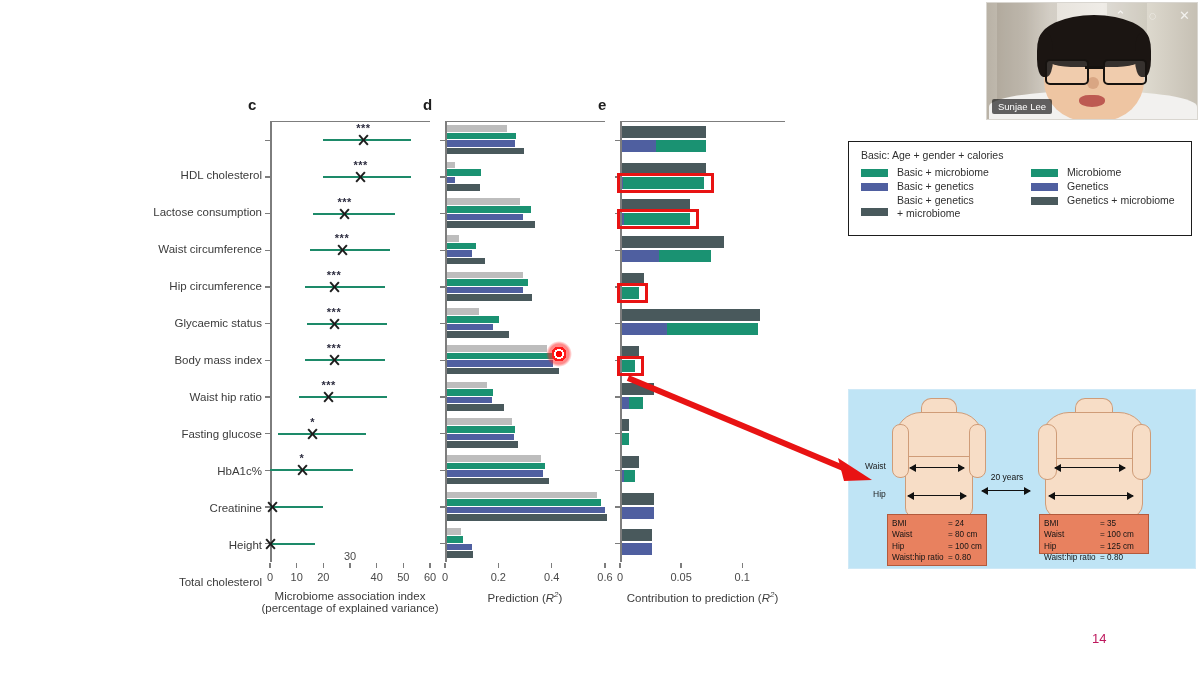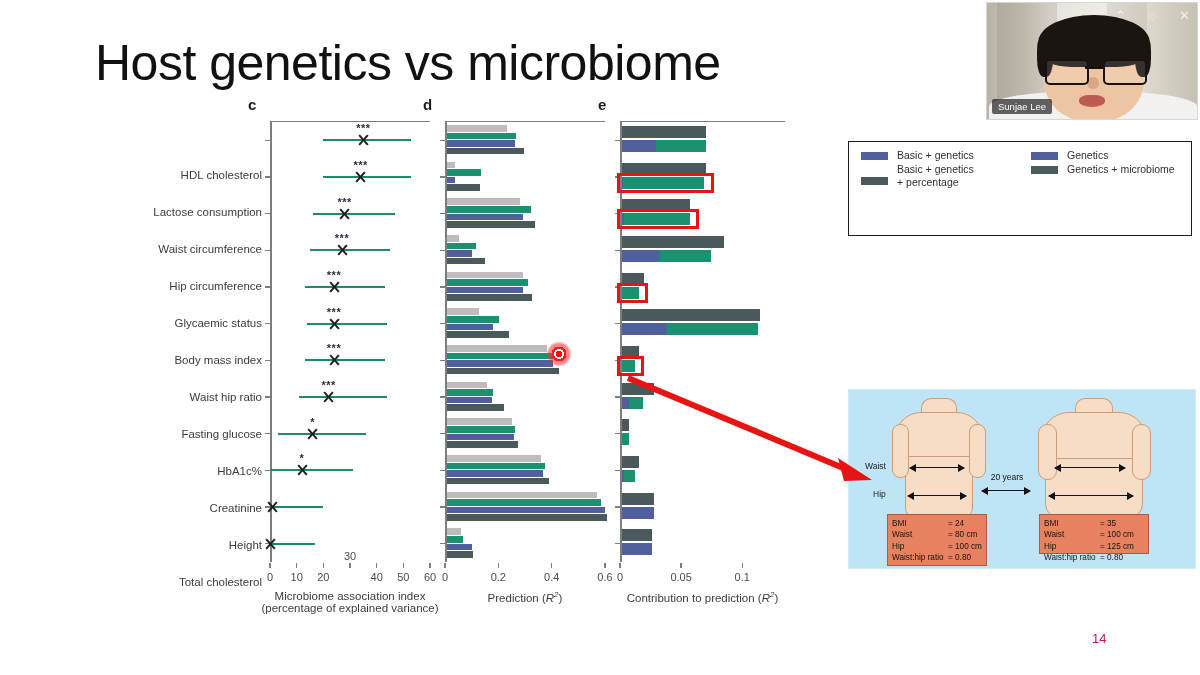--- a/index.html
+++ b/index.html
@@ -149,21 +149,20 @@
   .wc-ctl{position:absolute;top:6px;color:rgba(255,255,255,.75);font-size:13px;line-height:13px;}
 
   
   #page-number{position:absolute;left:1092px;top:631px;font-size:13px;color:#be185d;}
 </style>
 </head>
 <body>
 
 <div class="slide">
 
-  <div id="slide-title">Host genetics vs microbiome</div>
 
   <div id="figure">
 
     <div class="panel-letter" style="left:118px;top:0px;">c</div>
     <div class="panel-letter" style="left:293px;top:0px;">d</div>
     <div class="panel-letter" style="left:468px;top:0px;">e</div>
 
     <div class="rowlabels">
       <div class="rowlabel" style="top:46px;">HDL cholesterol</div>
       <div class="rowlabel" style="top:83px;">Lactose consumption</div>
@@ -388,34 +387,41 @@
         <div class="tickh" style="left: 60.4111px; top: 441px;"></div>
         <div class="ticklabel" style="left: 61.1111px; top: 449px;">0.05</div>
         <div class="tickh" style="left: 121.522px; top: 441px;"></div>
         <div class="ticklabel" style="left: 122.222px; top: 449px;">0.1</div>
       </div>
 
     <div id="click-ripple" style="left:416px;top:245px;"></div>
   </div>
 
   <div id="legend">
-
-
+    <div class="lead">Basic: Age + gender + calories</div>
+
+
+    <div class="lrow">
+      <span class="lsw sw-mic" style="left:0;"></span>
+      <span class="ltx" style="left:36px;">Basic + microbiome</span>
+      <span class="lsw sw-mic" style="left:170px;"></span>
+      <span class="ltx" style="left:206px;">Microbiome</span>
+    </div>
 
     <div class="lrow">
       <span class="lsw sw-gen" style="left:0;"></span>
       <span class="ltx" style="left:36px;">Basic + genetics</span>
       <span class="lsw sw-gen" style="left:170px;"></span>
       <span class="ltx" style="left:206px;">Genetics</span>
     </div>
 
     <div class="lrow" style="height:26px;">
       <span class="lsw sw-gm" style="left:0;top:14px;"></span>
       <span class="ltx" style="left:36px;top:0;">Basic + genetics</span>
-      <span class="ltx" style="left:36px;top:13px;">+ percentage</span>
+      <span class="ltx" style="left:36px;top:13px;">+ microbiome</span>
       <span class="lsw sw-gm" style="left:170px;top:3px;"></span>
       <span class="ltx" style="left:206px;top:0;">Genetics + microbiome</span>
     </div>
   </div>
 
   <div id="bodyfig">
 
     <div class="torso" style="left:42px;top:8px;width:95px;height:128px;">
       <div style="position:absolute;left:30px;top:0;width:34px;height:18px;background:#f7ddc6;border:1px solid #cf9c78;border-radius:10px 10px 0 0;border-bottom:none;"></div>
       <div style="position:absolute;left:4px;top:14px;width:86px;height:50px;background:#f7ddc6;border:1px solid #cf9c78;border-radius:26px 26px 6px 6px;"></div>

